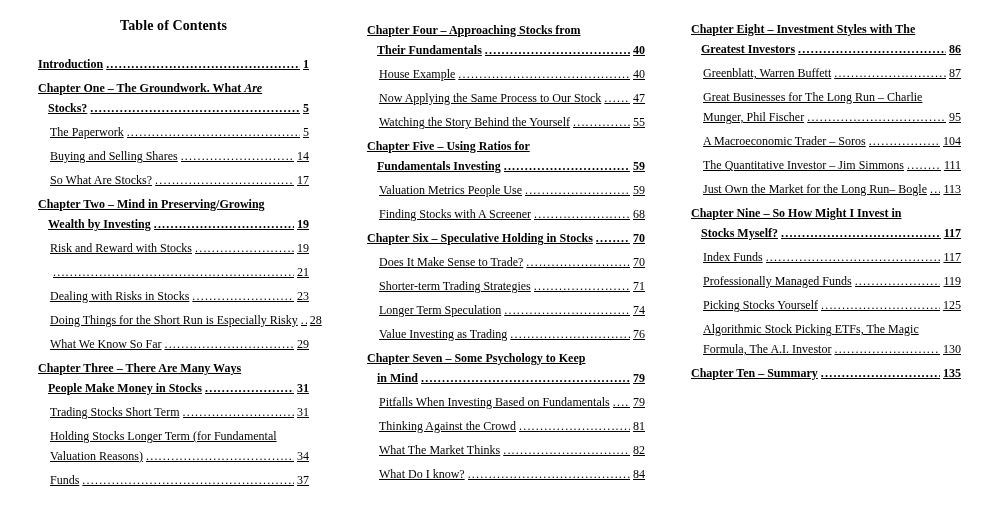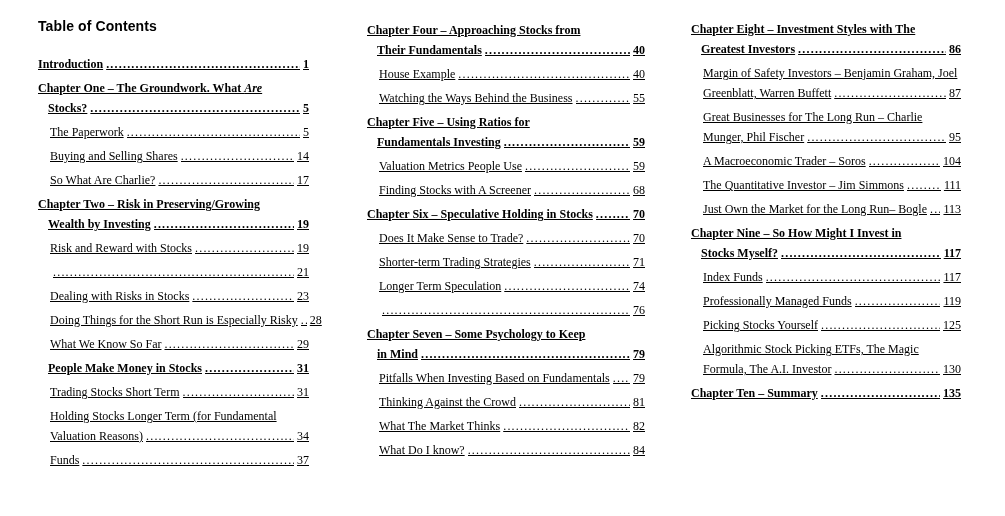--- a/index.html
+++ b/index.html
@@ -12,23 +12,24 @@
     color: #000000;
     overflow: hidden;
     font-family: "Liberation Serif", serif;
   }
   .col { position: absolute; top: 0; }
   #col1 { left: 38px;  top: 16px; width: 271px; }
   #col2 { left: 367px; top: 20px; width: 278px; }
   #col3 { left: 691px; top: 19px; width: 270px; }
 
   .toc-title {
-    font-family: Liberation Sans, sans-serif;
+    font-family: Liberation Serif, serif;
     font-size: 14px;
     font-weight: bold;
+    text-align: center;
     line-height: 20px;
     margin-bottom: 18px;
     letter-spacing: 0.1px;
   }
 
   .entry { margin-bottom: 4px; }
   .entry.chapter { font-weight: bold; }
 
   .line {
     display: flex;
@@ -89,28 +90,28 @@
         </div>
         <div class="entry sub">
           <div class="line">
             <span class="etext">Buying and Selling Shares</span>
             <span class="leader"></span>
             <span class="pagenum">14</span>
           </div>
         </div>
         <div class="entry sub">
           <div class="line">
-            <span class="etext">So What Are Charlie?</span>
+            <span class="etext">So What Are Stocks?</span>
             <span class="leader"></span>
             <span class="pagenum">17</span>
           </div>
         </div>
         <div class="entry chapter">
           <div class="line">
-            <span class="etext">Chapter Two – Risk in Preserving/Growing</span>
+            <span class="etext">Chapter Two – Mind in Preserving/Growing</span>
           </div>
           <div class="line cont">
             <span class="etext">Wealth by Investing</span>
             <span class="leader"></span>
             <span class="pagenum">19</span>
           </div>
         </div>
         <div class="entry sub">
           <div class="line">
             <span class="etext">Risk and Reward with Stocks</span>
@@ -139,20 +140,23 @@
           </div>
         </div>
         <div class="entry sub">
           <div class="line">
             <span class="etext">What We Know So Far</span>
             <span class="leader"></span>
             <span class="pagenum">29</span>
           </div>
         </div>
         <div class="entry chapter">
+          <div class="line">
+            <span class="etext">Chapter Three – There Are Many Ways</span>
+          </div>
           <div class="line cont">
             <span class="etext">People Make Money in Stocks</span>
             <span class="leader"></span>
             <span class="pagenum">31</span>
           </div>
         </div>
         <div class="entry sub">
           <div class="line">
             <span class="etext">Trading Stocks Short Term</span>
             <span class="leader"></span>
@@ -192,21 +196,28 @@
         </div>
         <div class="entry sub">
           <div class="line">
             <span class="etext">House Example</span>
             <span class="leader"></span>
             <span class="pagenum">40</span>
           </div>
         </div>
         <div class="entry sub">
           <div class="line">
-            <span class="etext">Watching the Ways Behind the Business</span>
+            <span class="etext">Now Applying the Same Process to Our Stock</span>
+            <span class="leader"></span>
+            <span class="pagenum">47</span>
+          </div>
+        </div>
+        <div class="entry sub">
+          <div class="line">
+            <span class="etext">Watching the Story Behind the Yourself</span>
             <span class="leader"></span>
             <span class="pagenum">55</span>
           </div>
         </div>
         <div class="entry chapter">
           <div class="line">
             <span class="etext">Chapter Five – Using Ratios for</span>
           </div>
           <div class="line cont">
             <span class="etext">Fundamentals Investing</span>
@@ -251,20 +262,21 @@
         </div>
         <div class="entry sub">
           <div class="line">
             <span class="etext">Longer Term Speculation</span>
             <span class="leader"></span>
             <span class="pagenum">74</span>
           </div>
         </div>
         <div class="entry sub">
           <div class="line">
+            <span class="etext">Value Investing as Trading</span>
             <span class="leader"></span>
             <span class="pagenum">76</span>
           </div>
         </div>
         <div class="entry chapter">
           <div class="line">
             <span class="etext">Chapter Seven – Some Psychology to Keep</span>
           </div>
           <div class="line cont">
             <span class="etext">in Mind</span>
@@ -308,23 +320,20 @@
           <div class="line">
             <span class="etext">Chapter Eight – Investment Styles with The</span>
           </div>
           <div class="line cont">
             <span class="etext">Greatest Investors</span>
             <span class="leader"></span>
             <span class="pagenum">86</span>
           </div>
         </div>
         <div class="entry sub">
-          <div class="line">
-            <span class="etext">Margin of Safety Investors – Benjamin Graham, Joel</span>
-          </div>
           <div class="line cont">
             <span class="etext">Greenblatt, Warren Buffett</span>
             <span class="leader"></span>
             <span class="pagenum">87</span>
           </div>
         </div>
         <div class="entry sub">
           <div class="line">
             <span class="etext">Great Businesses for The Long Run – Charlie</span>
           </div>

